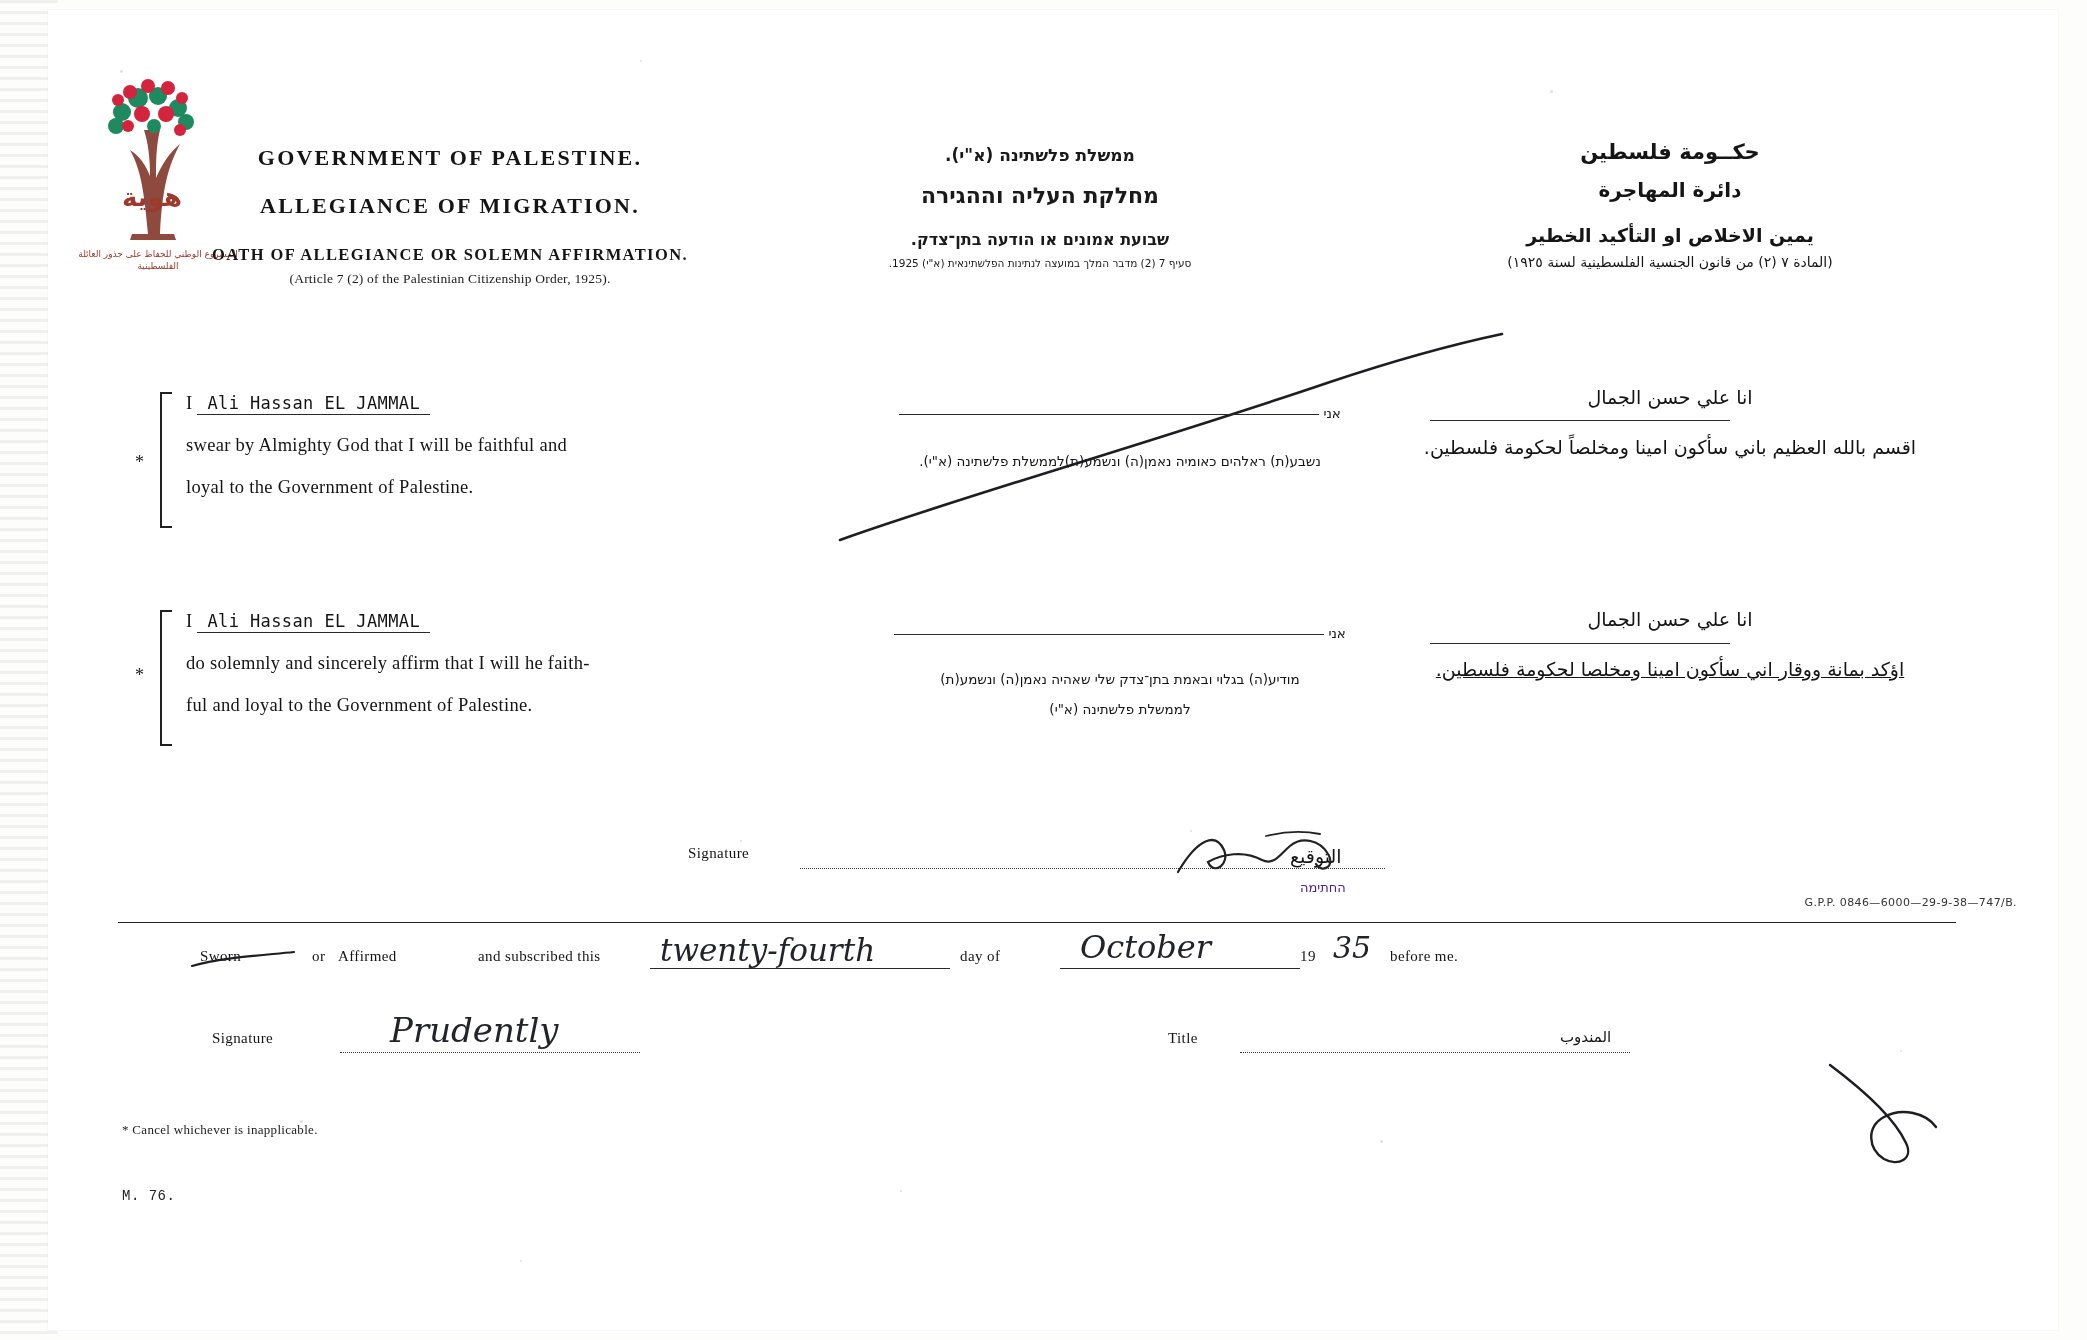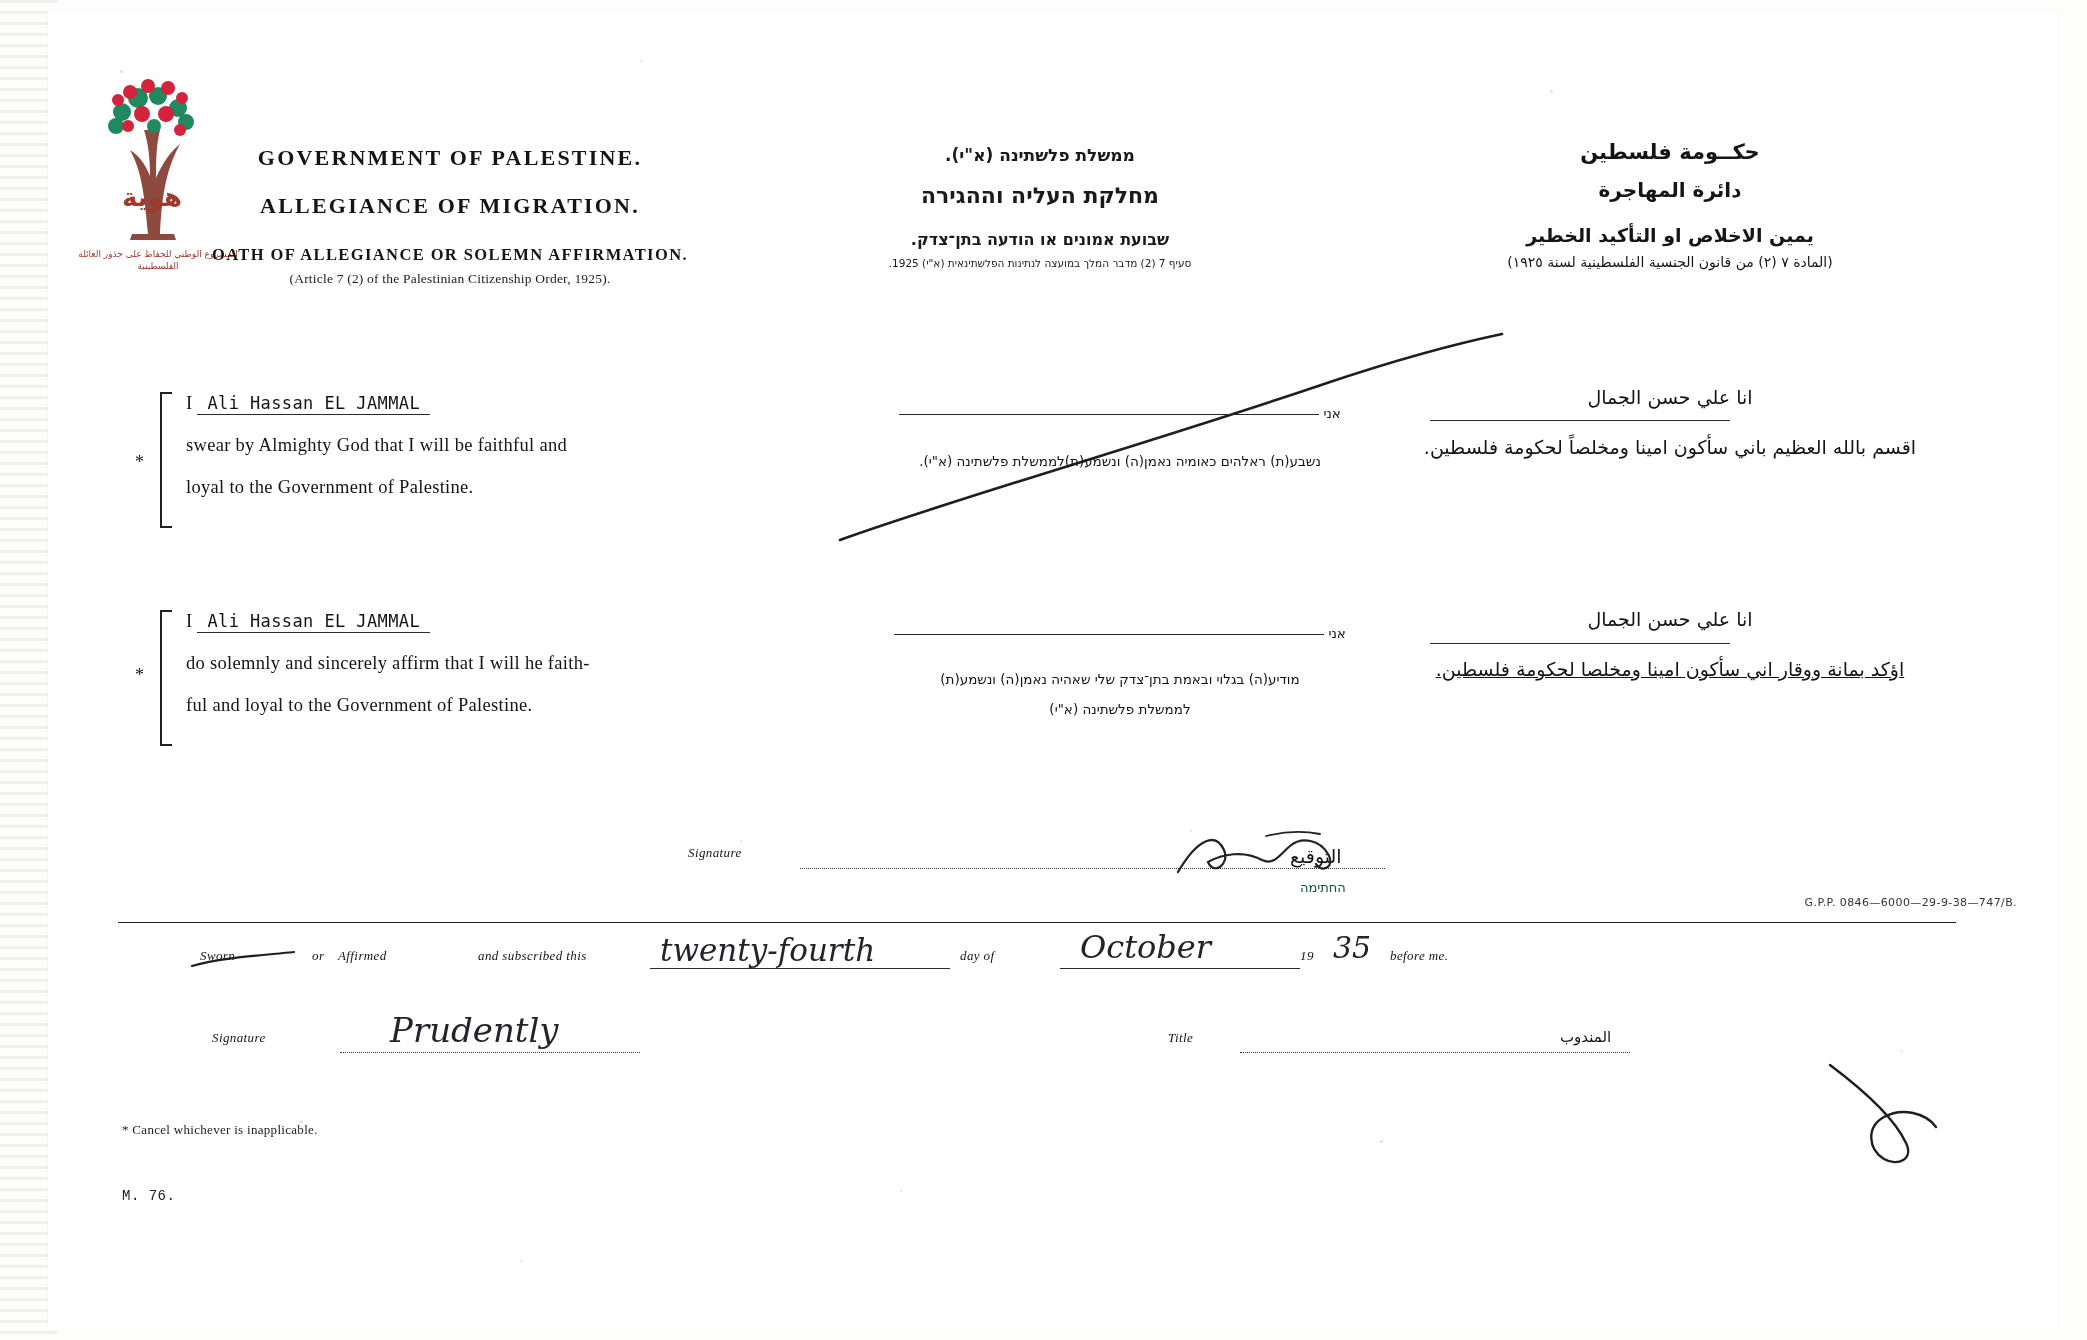--- a/index.html
+++ b/index.html
@@ -172,24 +172,23 @@
     font-family: "DejaVu Sans", sans-serif;
     font-size: 19px;
     line-height: 38px;
     text-align: center;
     color: #141414;
   }
 
   
   .sig-label {
     position: absolute;
-    font-size: 13px;
+    font-size: 15px;
     color: #141414;
     letter-spacing: .4px;
-    font-style: italic;
   }
   .dotline {
     position: absolute;
     border-bottom: 1.5px dotted #333;
     height: 0;
   }
   .solidline {
     position: absolute;
     border-bottom: 1.6px solid #202020;
     height: 0;
@@ -226,21 +225,21 @@
     position: absolute;
     font-size: 14px;
     color: #222;
     letter-spacing: .5px;
   }
   .he-sig-word {
     position: absolute;
     direction: rtl;
     font-family: "DejaVu Sans", sans-serif;
     font-size: 13px;
-    color: #14532d;
+    color: #4c1d95;
   }
   .ar-sig-word {
     position: absolute;
     direction: rtl;
     font-family: "DejaVu Sans", sans-serif;
     font-size: 19px;
     color: #141414;
   }
   .title-ar {
     position: absolute;

